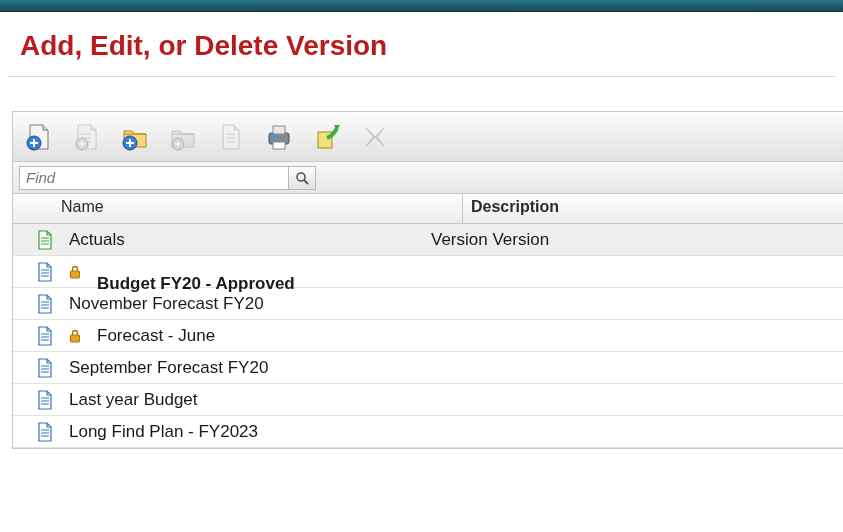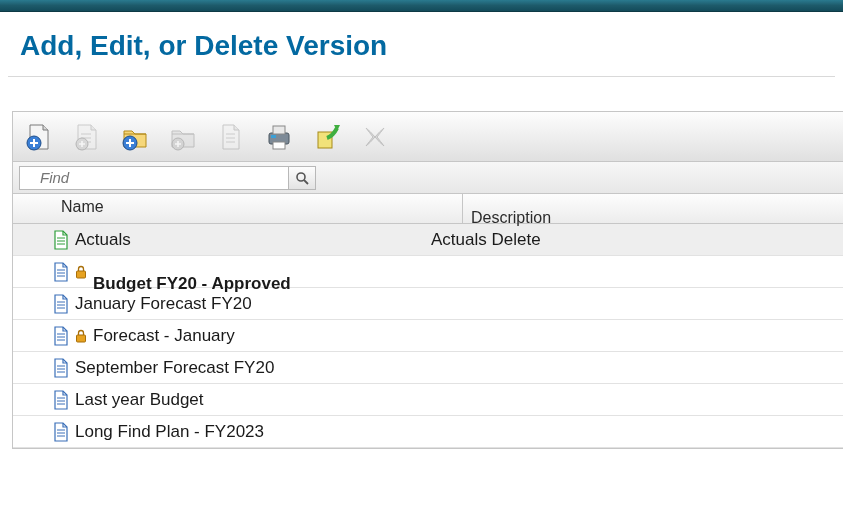--- a/index.html
+++ b/index.html
@@ -11,21 +11,21 @@
     overflow: hidden;
   }
   .top-bar {
     height: 12px;
     background: linear-gradient(to bottom, #2a7a8f, #1d5a6a 50%, #134b5a);
     border-bottom: 1px solid #0d3a45;
   }
   .page-title {
     font-size: 28px;
     font-weight: 700;
-    color: #0369a1;
+    color: #b91c1c;
     padding: 18px 12px 14px 12px;
     border-bottom: 1px solid #d9d9d9;
     margin: 0 8px 0 8px;
   }
   .panel-wrap {
     margin: 34px 0 0 12px;
     border: 1px solid #c6c6c6;
     border-right: none;
   }
   .toolbar {
@@ -56,21 +56,21 @@
     padding-left: 6px;
   }
   .find-input {
     width: 270px;
     height: 24px;
     border: 1px solid #b8b8b8;
     background: #fff;
     font-size: 15px;
     font-style: italic;
     color: #777;
-    padding: 0 20px;
+    padding: 0 6px;
     outline: none;
   }
   .find-btn {
     width: 28px;
     height: 24px;
     margin-left: -1px;
     border: 1px solid #b8b8b8;
     background: linear-gradient(to bottom, #fdfdfd, #e3e3e3);
     display: flex;
     align-items: center;
@@ -79,36 +79,36 @@
   }
   .grid-header {
     display: flex;
     height: 30px;
     background: linear-gradient(to bottom, #fdfdfd, #ececec);
     border-bottom: 1px solid #c6c6c6;
     font-size: 16px;
     color: #2b2b2b;
   }
   .col-name { width: 410px; border-right: 1px solid #c6c6c6; padding: 4px 8px; margin-left: 40px; }
-  .col-desc { flex: 1; padding: 15px 8px; }
+  .col-desc { flex: 1; padding: 4px 8px; font-weight: bold; }
   .grid-body { }
   .row {
     display: flex;
     height: 32px;
     border-bottom: 1px solid #e2e2e2;
     font-size: 17px;
     color: #1a1a1a;
   }
   .row.selected { background: #eeeeee; }
   .cell-name {
     width: 410px;
     display: flex;
     align-items: center;
-    gap: 6px;
-    padding-left: 40px;
+    gap: 16px;
+    padding-left: 24px;
   }
   .cell-desc { flex: 1; display: flex; align-items: center; padding-left: 8px; }
   .doc-icon { width: 16px; height: 20px; flex-shrink: 0; }
   .lock-icon { width: 12px; height: 14px; flex-shrink: 0; }
   .row.bold .cell-name span.text { font-weight: 700; margin-top: 24px; }
 </style>
 </head>
 <body>
 
 <div class="top-bar"></div>
@@ -201,21 +201,21 @@
         <div class="cell-name">
           <svg class="doc-icon" viewBox="0 0 16 20">
     <path d="M2 1 h8 l4 4 v14 h-12 z" fill="#fff" stroke="#2e9e3a" stroke-width="1.2"></path>
     <path d="M10 1 v4 h4" fill="none" stroke="#2e9e3a" stroke-width="1.2"></path>
     <line x1="4" y1="8" x2="12" y2="8" stroke="#2e9e3a" stroke-width="1"></line>
     <line x1="4" y1="11" x2="12" y2="11" stroke="#2e9e3a" stroke-width="1"></line>
     <line x1="4" y1="14" x2="12" y2="14" stroke="#2e9e3a" stroke-width="1"></line>
   </svg>
           <span class="text">Actuals</span>
         </div>
-        <div class="cell-desc">Actuals Delete</div>
+        <div class="cell-desc">Version Version</div>
       </div>
       <div class="row bold">
         <div class="cell-name">
           <svg class="doc-icon" viewBox="0 0 16 20">
     <path d="M2 1 h8 l4 4 v14 h-12 z" fill="#fff" stroke="#3a6fb8" stroke-width="1.2"></path>
     <path d="M10 1 v4 h4" fill="none" stroke="#3a6fb8" stroke-width="1.2"></path>
     <line x1="4" y1="8" x2="12" y2="8" stroke="#3a6fb8" stroke-width="1"></line>
     <line x1="4" y1="11" x2="12" y2="11" stroke="#3a6fb8" stroke-width="1"></line>
     <line x1="4" y1="14" x2="12" y2="14" stroke="#3a6fb8" stroke-width="1"></line>
   </svg>
@@ -229,38 +229,38 @@
       </div>
       <div class="row">
         <div class="cell-name">
           <svg class="doc-icon" viewBox="0 0 16 20">
     <path d="M2 1 h8 l4 4 v14 h-12 z" fill="#fff" stroke="#3a6fb8" stroke-width="1.2"></path>
     <path d="M10 1 v4 h4" fill="none" stroke="#3a6fb8" stroke-width="1.2"></path>
     <line x1="4" y1="8" x2="12" y2="8" stroke="#3a6fb8" stroke-width="1"></line>
     <line x1="4" y1="11" x2="12" y2="11" stroke="#3a6fb8" stroke-width="1"></line>
     <line x1="4" y1="14" x2="12" y2="14" stroke="#3a6fb8" stroke-width="1"></line>
   </svg>
-          <span class="text">January Forecast FY20</span>
+          <span class="text">November Forecast FY20</span>
         </div>
         <div class="cell-desc"></div>
       </div>
       <div class="row">
         <div class="cell-name">
           <svg class="doc-icon" viewBox="0 0 16 20">
     <path d="M2 1 h8 l4 4 v14 h-12 z" fill="#fff" stroke="#3a6fb8" stroke-width="1.2"></path>
     <path d="M10 1 v4 h4" fill="none" stroke="#3a6fb8" stroke-width="1.2"></path>
     <line x1="4" y1="8" x2="12" y2="8" stroke="#3a6fb8" stroke-width="1"></line>
     <line x1="4" y1="11" x2="12" y2="11" stroke="#3a6fb8" stroke-width="1"></line>
     <line x1="4" y1="14" x2="12" y2="14" stroke="#3a6fb8" stroke-width="1"></line>
   </svg>
           <svg class="lock-icon" viewBox="0 0 12 14">
     <rect x="1.5" y="6" width="9" height="7" rx="1" fill="#e6a221" stroke="#a86f0a"></rect>
     <path d="M3.5 6 v-2 a2.5 2.5 0 0 1 5 0 v2" fill="none" stroke="#a86f0a" stroke-width="1.3"></path>
   </svg>
-          <span class="text">Forecast - January</span>
+          <span class="text">Forecast - June</span>
         </div>
         <div class="cell-desc"></div>
       </div>
       <div class="row">
         <div class="cell-name">
           <svg class="doc-icon" viewBox="0 0 16 20">
     <path d="M2 1 h8 l4 4 v14 h-12 z" fill="#fff" stroke="#3a6fb8" stroke-width="1.2"></path>
     <path d="M10 1 v4 h4" fill="none" stroke="#3a6fb8" stroke-width="1.2"></path>
     <line x1="4" y1="8" x2="12" y2="8" stroke="#3a6fb8" stroke-width="1"></line>
     <line x1="4" y1="11" x2="12" y2="11" stroke="#3a6fb8" stroke-width="1"></line>

